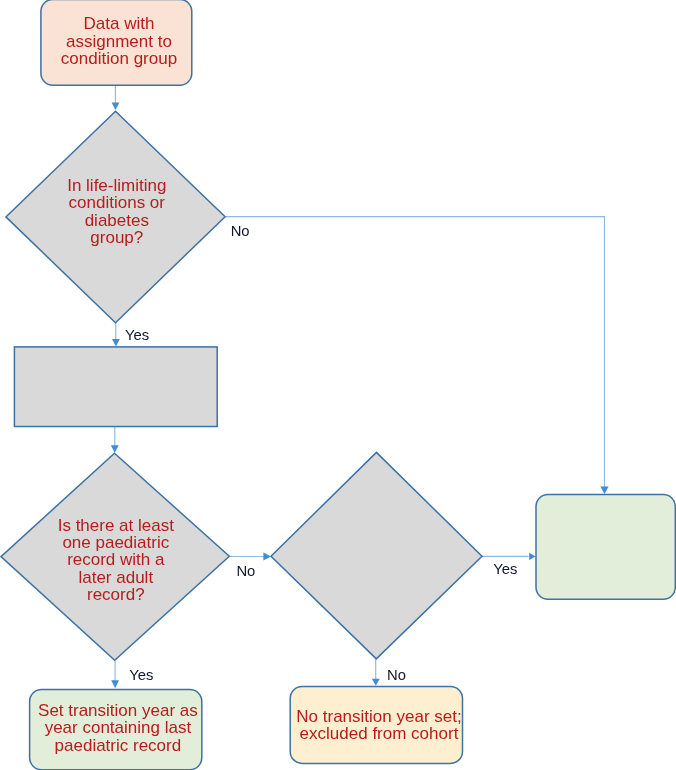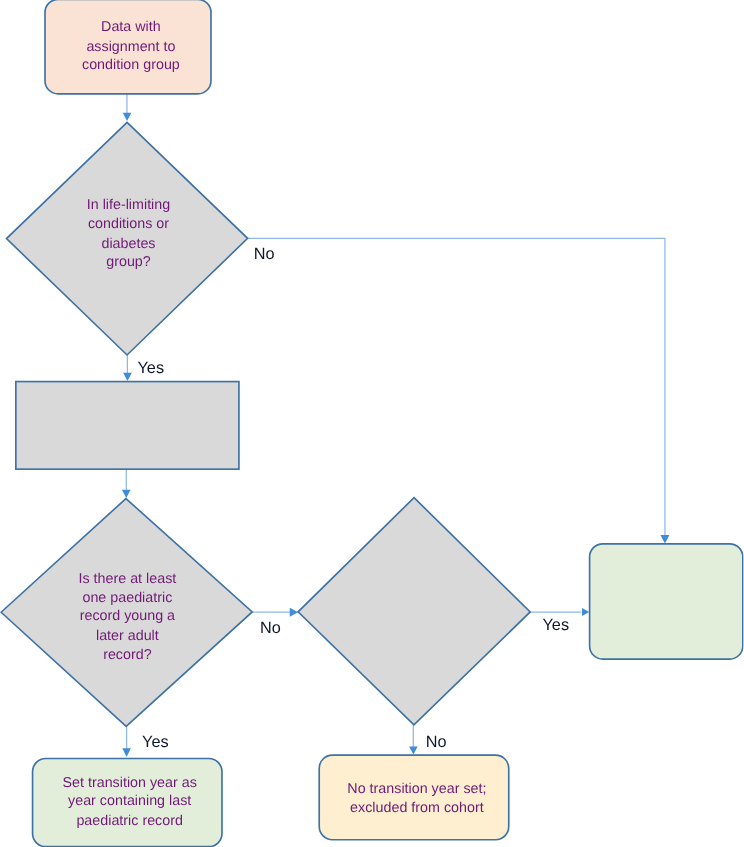--- a/index.html
+++ b/index.html
@@ -1,19 +1,19 @@
 <!DOCTYPE html>
 <html><head>
 <meta charset="utf-8">
 <style>
   html,body{margin:0;padding:0;background:#ffffff;}
   body{width:676px;height:770px;font-family:"Liberation Sans",sans-serif;overflow:hidden;}
   #stage{position:relative;width:676px;height:770px;background:#ffffff;}
   svg.layer{position:absolute;left:0;top:0;width:676px;height:770px;}
-  .label{position:absolute;color:#701a75;font-size:13px;line-height:17.45px;
+  .label{position:absolute;color:#b91c1c;font-size:17px;line-height:17.45px;
          text-align:center;white-space:pre;transform:translateX(-50%);}
   .elabel{position:absolute;font-size:14.8px;line-height:14.8px;color:#0f172a;white-space:nowrap;}
 </style>
 </head>
 <body>
 
 <div id="stage">
 
   <svg class="layer" id="shapes" viewBox="0 0 676 770">
 
@@ -55,21 +55,21 @@
 condition group</div>
 
   <div class="label" style="left:116.8px;top:176.7px;">In life-limiting
 conditions or
 diabetes
 group?</div>
 
 
   <div class="label" style="left:115.8px;top:516.5px;">Is there at least
 one paediatric
-record young a
+record with a
 later adult
 record?</div>
 
 
 
   <div class="label" style="left:379px;top:707.9px;">No transition year set;
 excluded from cohort</div>
 
   <div class="label" style="left:117.9px;top:702.0px;">Set transition year as
 year containing last

